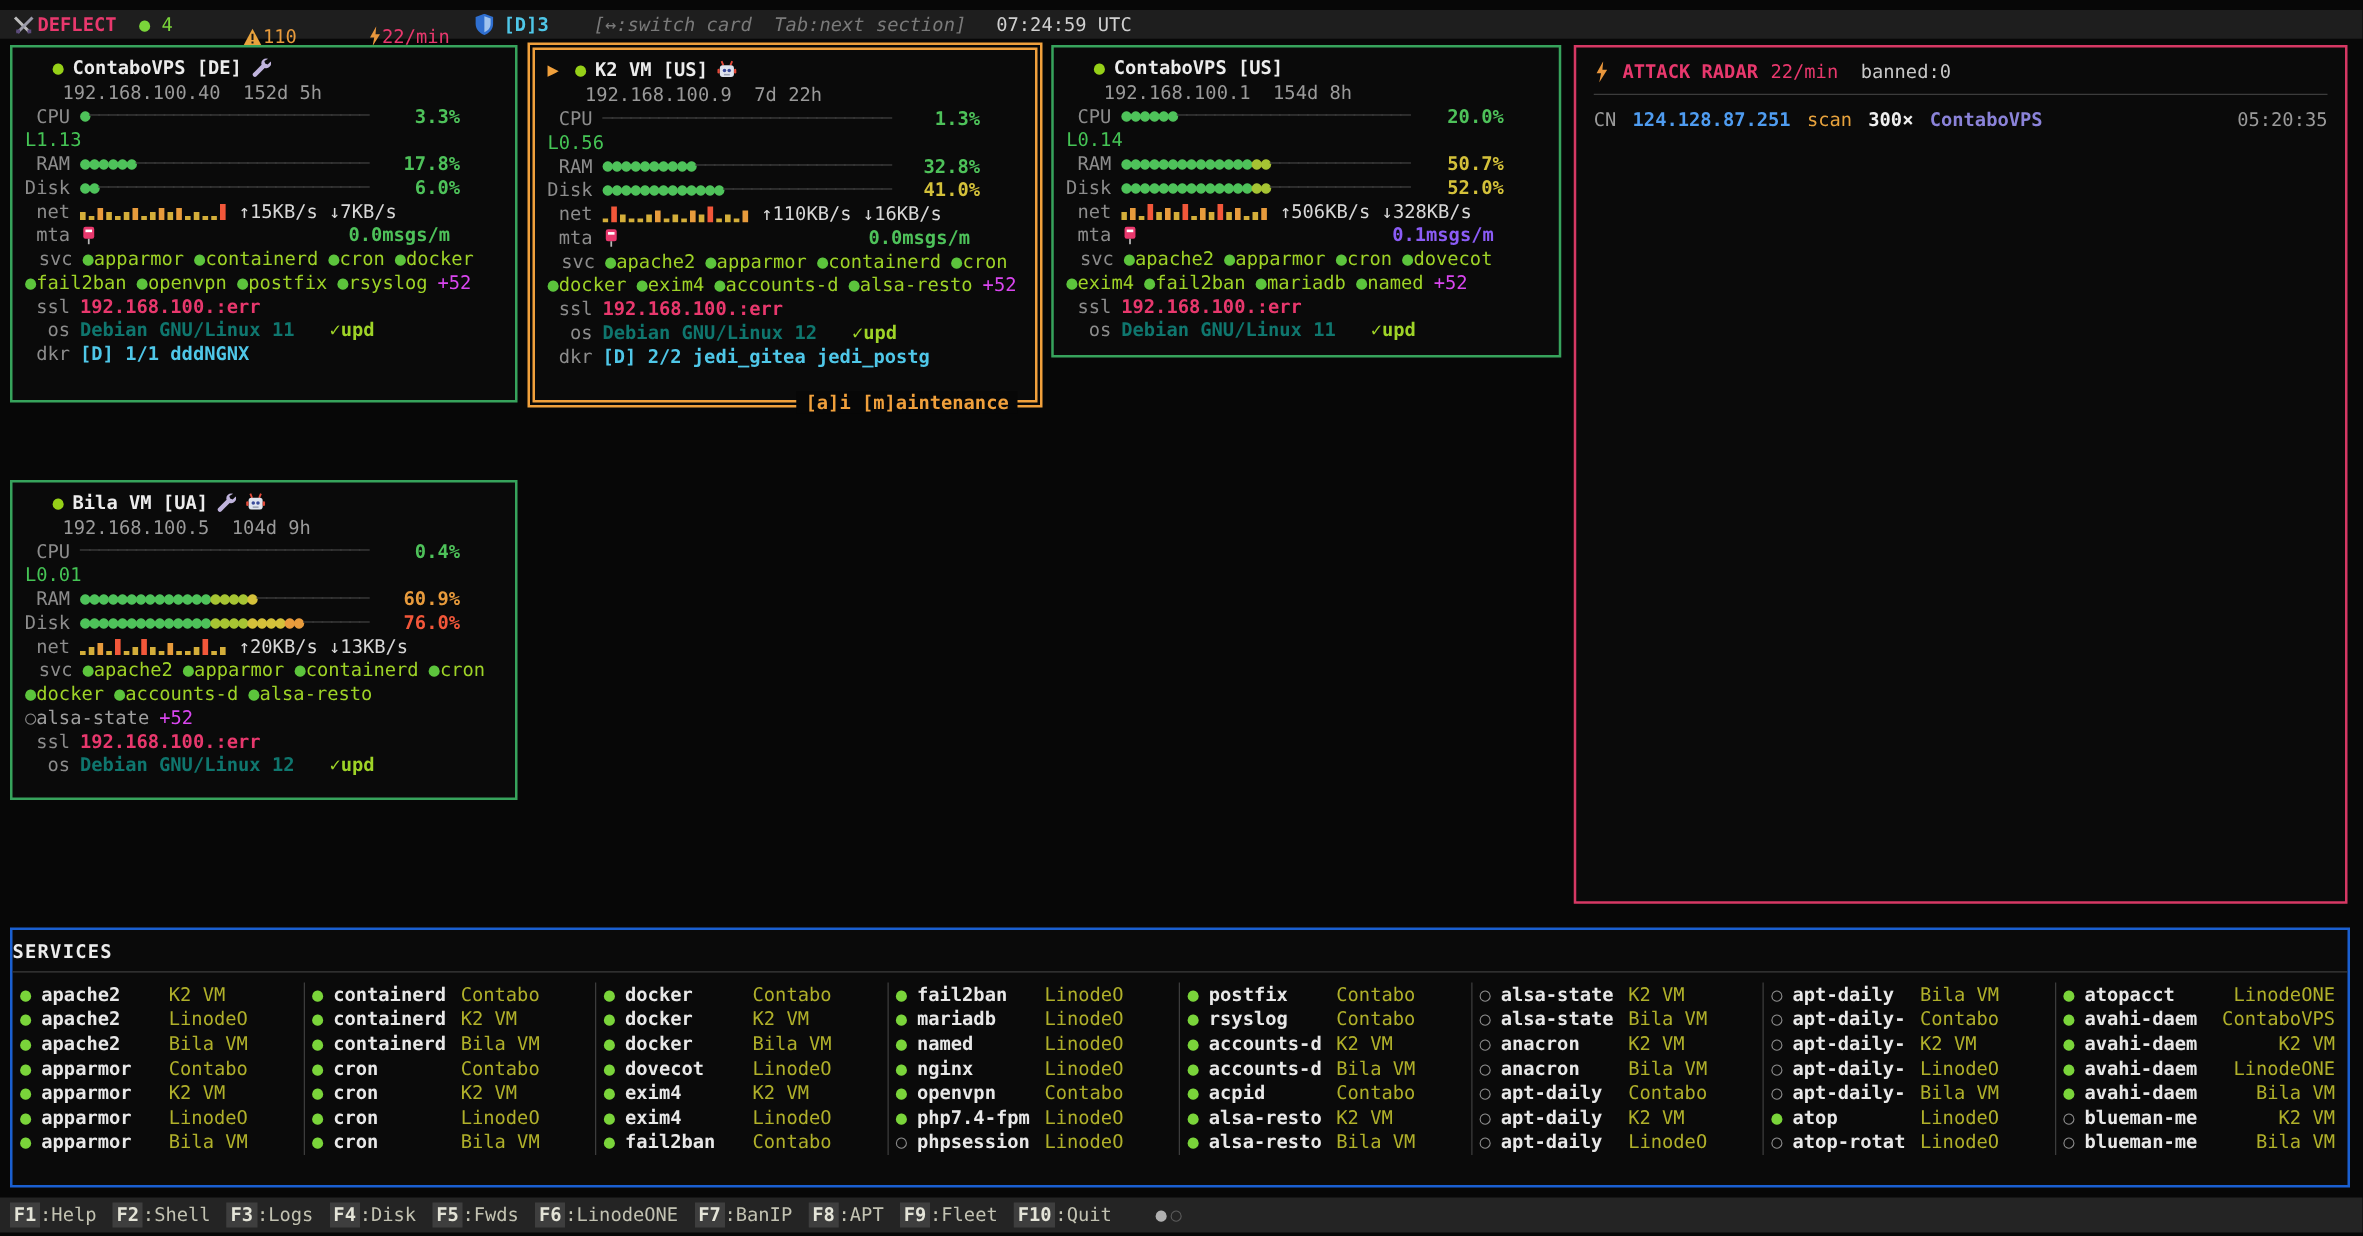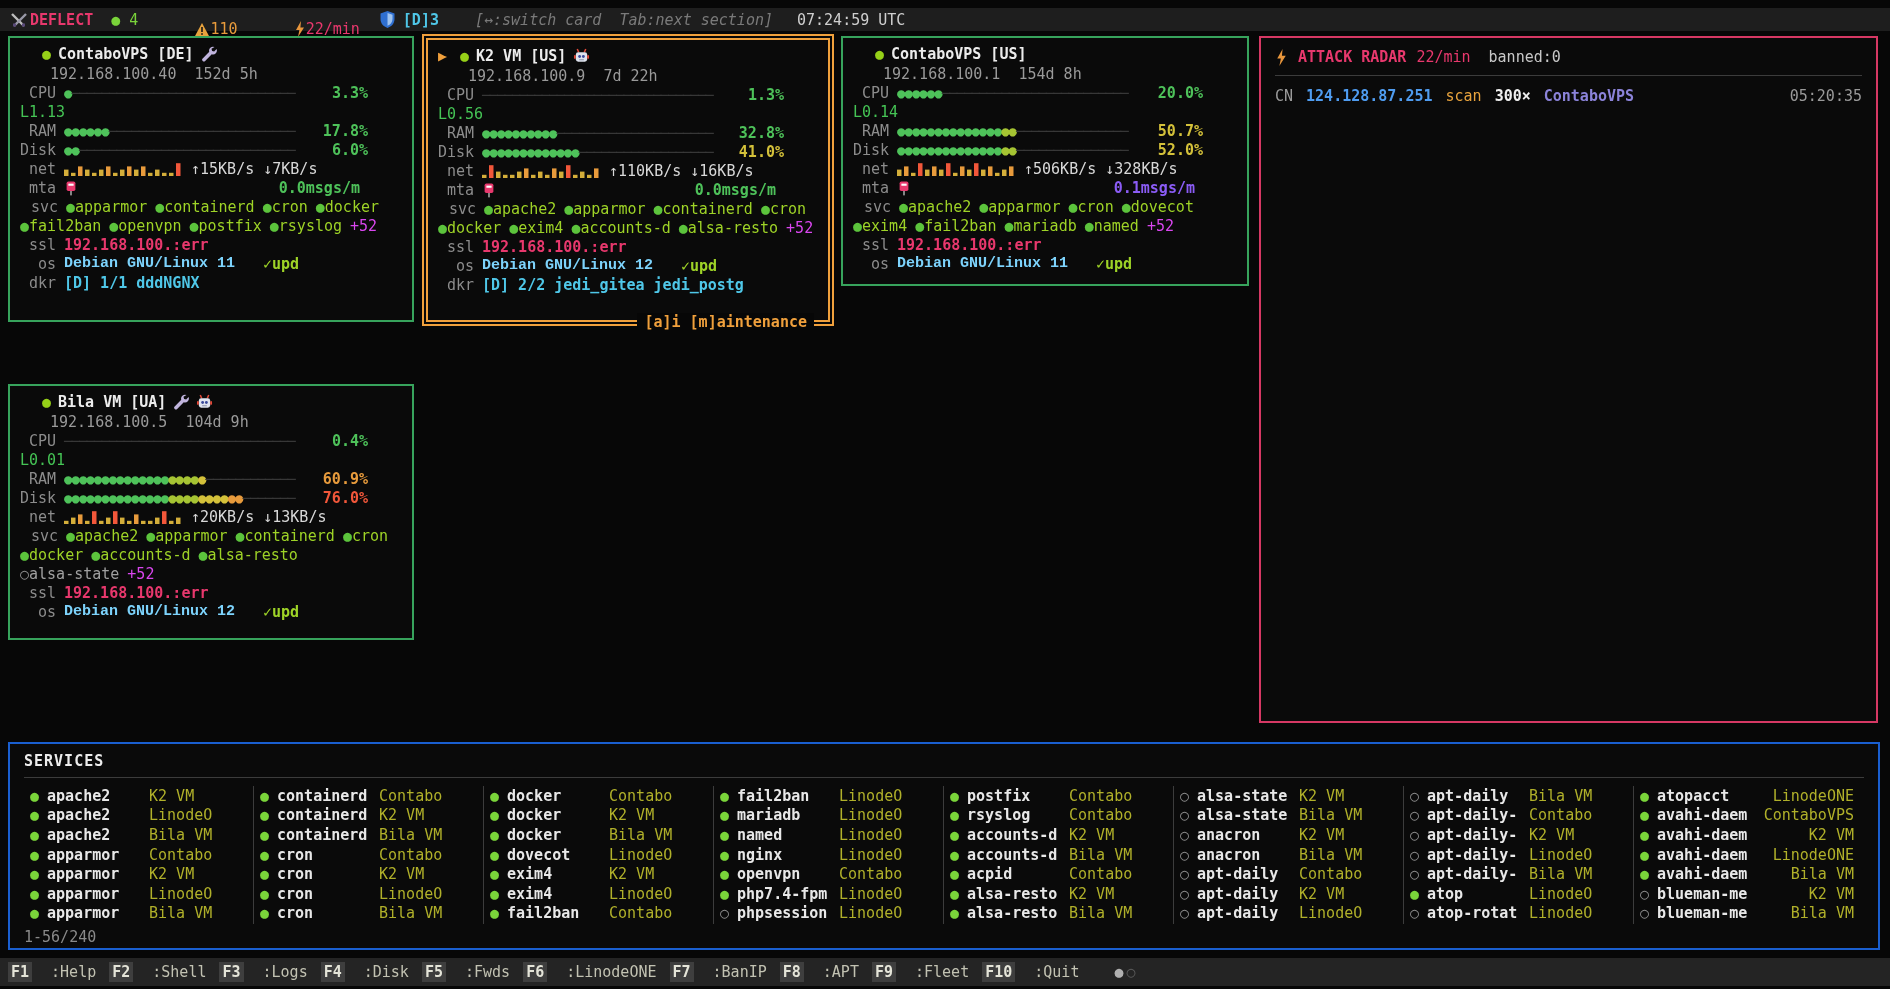--- a/index.html
+++ b/index.html
@@ -36,21 +36,21 @@
   .pct { flex:1; text-align:right; padding-right:36px; font-weight:bold; }
   .load { color:#45c455; padding-left:2px; }
   .netstats { color:#d8d8d8; margin-left:8px; }
   .mtaval { flex:1; text-align:right; padding-right:44px; font-weight:bold; }
   .svcwrap { padding-left:2px; }
   .svcline { display:flex; white-space:pre; min-height:19px; align-items:center; }
   .svc-on-b { color:#5cc43c; } .svc-on-n { color:#9ed327; }
   .svc-off-b { color:#8a8a8a; } .svc-off-n { color:#a0a0a0; }
   .svc-more { color:#d946ef; }
   .sslval { color:#e8386d; font-weight:bold; }
-  .osval { color:#7dd3fc; font-weight:bold;font-family:Liberation Mono, monospace; }
+  .osval { color:#0f766e; font-weight:bold; }
   .updbadge { color:#9ed327; font-weight:bold; margin-left:28px; }
   .dkrval { color:#4fc7e8; font-weight:bold; }
   .maint { position:absolute; right:14px; bottom:-11px; background:#070707; color:#f0a03c;
     font-weight:bold; padding:0 7px; }
 
   
   #attack { position:absolute; left:1259px; top:36px; width:619px; height:687px;
     border:2px solid #d63864; padding:10px 14px; background:#0a0a0a; }
   .atk-head { display:flex; align-items:center; gap:10px; white-space:pre; }
   .atk-title { color:#e8386d; font-weight:bold; }
@@ -60,38 +60,38 @@
   .atk-row { display:flex; align-items:center; gap:13px; white-space:pre; min-height:20px; }
   .atk-cc { color:#9a9a9a; }
   .atk-ip { color:#4f9cf0; font-weight:bold; }
   .atk-type { color:#e8a33d; }
   .atk-count { color:#f0f0f0; font-weight:bold; }
   .atk-target { color:#8b83d9; font-weight:bold; }
   .atk-time { color:#9a9a9a; margin-left:auto; }
 
   
   #services { position:absolute; left:8px; top:742px; width:1872px; height:208px;
-    border:2px solid #1a5fd0; padding:8px 14px; background:#0a0a0a; }
+    border:2px solid #1a5fd0; padding:8px 0; background:#0a0a0a; }
   .svcs-title { color:#ececec; font-weight:bold; letter-spacing:1px; }
   .svcs-hr { border:none; border-top:1px solid #3c3c3c; margin:7px 0 8px; }
   #svc-grid { display:grid; grid-template-columns:repeat(8,1fr); height:138px; }
   .svc-col { padding:0 10px 0 6px; border-right:1px solid #3c3c3c; }
   .svc-col:last-child { border-right:none; }
   .svc-row { display:flex; align-items:center; min-height:19.6px; white-space:pre; }
   .sv-dot-on { color:#7ad43a; margin-right:8px; }
   .sv-dot-off { color:#8a8a8a; margin-right:8px; }
   .sv-name { color:#e8e8e8; font-weight:bold; width:102px; flex:none; overflow:hidden; }
   .sv-host { color:#b0b02a; flex:1; }
   .svc-col:last-child .sv-host { text-align:right; }
   .svcs-counter { color:#8a8a8a; margin-top:4px; }
 
   
   #fnbar { position:absolute; left:0; top:958px; width:100%; height:28px; background:#242424;
     display:flex; align-items:center; padding:0 8px; gap:13px; }
-  .fnchip { display:inline-flex; align-items:center; white-space:pre; cursor:default;gap:19px; }
+  .fnchip { display:inline-flex; align-items:center; white-space:pre; cursor:default; }
   .fnkey { background:#3e3e3e; color:#e4e4d8; font-weight:bold; padding:1px 3px; }
   .fnlabel { color:#c2c2b2; }
   .pgdots { margin-left:22px; color:#8a8a8a; letter-spacing:3px; }
 </style>
 </head>
 <body>
 
 <div id="topbar">
   <span class="icon">
     <svg width="18" height="16" viewBox="0 0 18 16">
@@ -384,21 +384,20 @@
       <div class="svc-col">
         <div class="svc-row"><span class="sv-dot-on">●</span><span class="sv-name">atopacct</span><span class="sv-host">LinodeONE</span></div>
         <div class="svc-row"><span class="sv-dot-on">●</span><span class="sv-name">avahi-daem</span><span class="sv-host">ContaboVPS</span></div>
         <div class="svc-row"><span class="sv-dot-on">●</span><span class="sv-name">avahi-daem</span><span class="sv-host">K2 VM</span></div>
         <div class="svc-row"><span class="sv-dot-on">●</span><span class="sv-name">avahi-daem</span><span class="sv-host">LinodeONE</span></div>
         <div class="svc-row"><span class="sv-dot-on">●</span><span class="sv-name">avahi-daem</span><span class="sv-host">Bila VM</span></div>
         <div class="svc-row"><span class="sv-dot-off">○</span><span class="sv-name">blueman-me</span><span class="sv-host">K2 VM</span></div>
         <div class="svc-row"><span class="sv-dot-off">○</span><span class="sv-name">blueman-me</span><span class="sv-host">Bila VM</span></div>
       </div>
     </div>
-  <div class="svcs-counter">1-56/240</div>
 </div>
 
 <div id="fnbar">
   <span id="fnkeys" style="display:inline-flex;gap:13px">
       <span class="fnchip"><span class="fnkey">F1</span><span class="fnlabel">:Help</span></span>
       <span class="fnchip"><span class="fnkey">F2</span><span class="fnlabel">:Shell</span></span>
       <span class="fnchip"><span class="fnkey">F3</span><span class="fnlabel">:Logs</span></span>
       <span class="fnchip"><span class="fnkey">F4</span><span class="fnlabel">:Disk</span></span>
       <span class="fnchip"><span class="fnkey">F5</span><span class="fnlabel">:Fwds</span></span>
       <span class="fnchip"><span class="fnkey">F6</span><span class="fnlabel">:LinodeONE</span></span>

